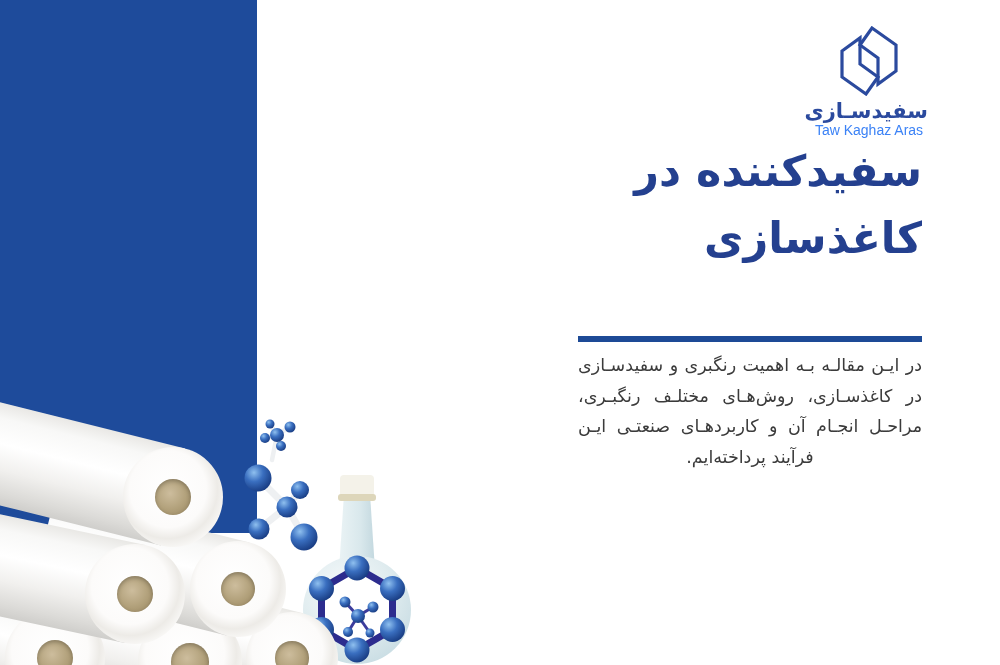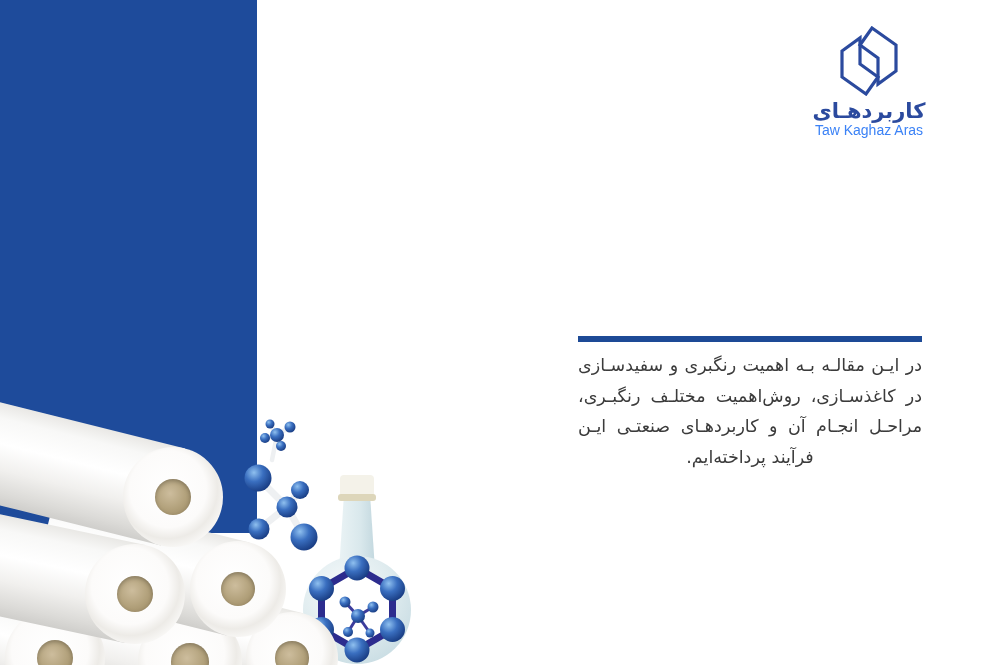--- a/index.html
+++ b/index.html
@@ -163,29 +163,30 @@
     <circle cx="57" cy="102" r="10.5" fill="url(#sphM)"></circle>
   </svg>
 
   <div class="logo">
     <svg width="72" height="70" viewBox="0 0 72 70">
       <g fill="none" stroke="#2b4a9e" stroke-width="3.2" stroke-linejoin="miter">
         <path d="M39 2 L63 19 L63 45 L45 58 L45 32 L27 19 Z"></path>
         <path d="M33 68 L9 51 L9 25 L27 12 L27 38 L45 51 Z"></path>
       </g>
     </svg>
-    <div class="logo-fa" dir="rtl">کاربردهـای</div>
+    <div class="logo-fa" dir="rtl">سفیدسـازی</div>
     <div class="logo-en">Taw Kaghaz Aras</div>
   </div>
 
   <div class="headline" dir="rtl">
+    <div>سفیدکننده در کاغذسازی</div>
   </div>
 
   <div class="divider"></div>
 
   <div class="intro" dir="rtl">
     <div class="jline">در ایـن مقالـه بـه اهمیت رنگبری و سفیدسـازی</div>
-    <div class="jline">در کاغذسـازی، روش‌اهمیت مختلـف رنگبـری،</div>
+    <div class="jline">در کاغذسـازی، روش‌هـای مختلـف رنگبـری،</div>
     <div class="jline">مراحـل انجـام آن و کاربردهـای صنعتـی ایـن</div>
     <div class="rline">فرآیند پرداخته‌ایم.</div>
   </div>
 
 </div>
 
 </body></html>

